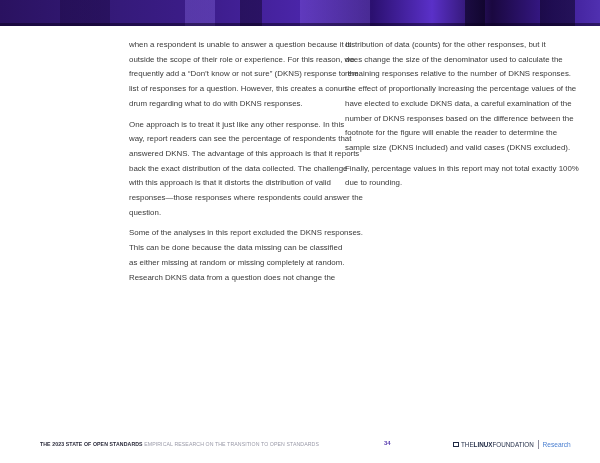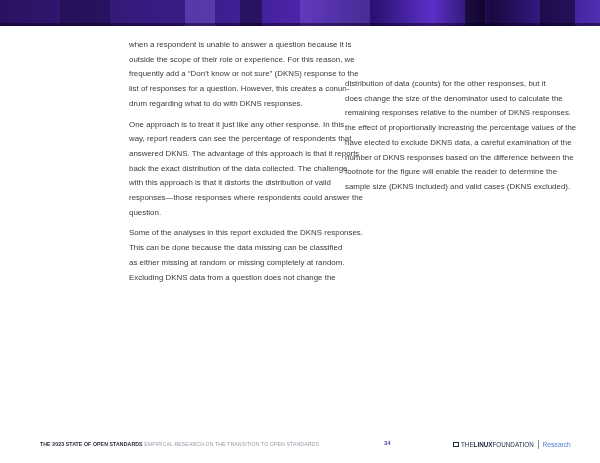--- a/index.html
+++ b/index.html
@@ -30,21 +30,21 @@
   .band::after {
     content: ""; position: absolute; left: 0; bottom: 0; width: 100%; height: 3px;
     background: rgba(10,0,30,0.5);
   }
   .col {
     position: absolute; top: 38px;
     font-size: 7.9px; line-height: 14.7px; color: #3a3a3a;
     letter-spacing: 0.01px;
   }
   .col-left { left: 129px; width: 215px; }
-  .col-right { left: 345px; width: 225px; margin-top: 39px; }
+  .col-right { left: 345px; width: 225px; }
   .col p { margin: 0 0 6px 0; white-space: nowrap; }
   .col p span { display: block; }
   .footer-left {
     position: absolute; left: 40px; top: 441px; font-size: 5.2px; white-space: nowrap;
     letter-spacing: 0.1px;
   }
   .footer-left .bold { font-weight: bold; color: #2a2a3a; }
   .footer-left .light { color: #9a9aa8; }
   .page-num {
     position: absolute; left: 384px; top: 440px; font-size: 6px; font-weight: bold; color: #5a3fb0;
@@ -81,34 +81,38 @@
     <span>answered DKNS. The advantage of this approach is that it reports</span>
     <span>back the exact distribution of the data collected. The challenge</span>
     <span>with this approach is that it distorts the distribution of valid</span>
     <span>responses—those responses where respondents could answer the</span>
     <span>question.</span>
   </p>
   <p>
     <span>Some of the analyses in this report excluded the DKNS responses.</span>
     <span>This can be done because the data missing can be classified</span>
     <span>as either missing at random or missing completely at random.</span>
-    <span>Excluding DKNS data from a question does not change the</span>
+    <span>Research DKNS data from a question does not change the</span>
   </p>
 </div>
 
 <div class="col col-right">
   <p>
     <span>distribution of data (counts) for the other responses, but it</span>
     <span>does change the size of the denominator used to calculate the</span>
     <span>remaining responses relative to the number of DKNS responses.</span>
     <span>the effect of proportionally increasing the percentage values of the</span>
     <span>have elected to exclude DKNS data, a careful examination of the</span>
     <span>number of DKNS responses based on the difference between the</span>
     <span>footnote for the figure will enable the reader to determine the</span>
     <span>sample size (DKNS included) and valid cases (DKNS excluded).</span>
+  </p>
+  <p>
+    <span>Finally, percentage values in this report may not total exactly 100%</span>
+    <span>due to rounding.</span>
   </p>
 </div>
 
 <div class="footer-left">
   <span class="bold">THE 2023 STATE OF OPEN STANDARDS</span>
   <span class="light">EMPIRICAL RESEARCH ON THE TRANSITION TO OPEN STANDARDS</span>
 </div>
 
 <div class="page-num">34</div>
 

